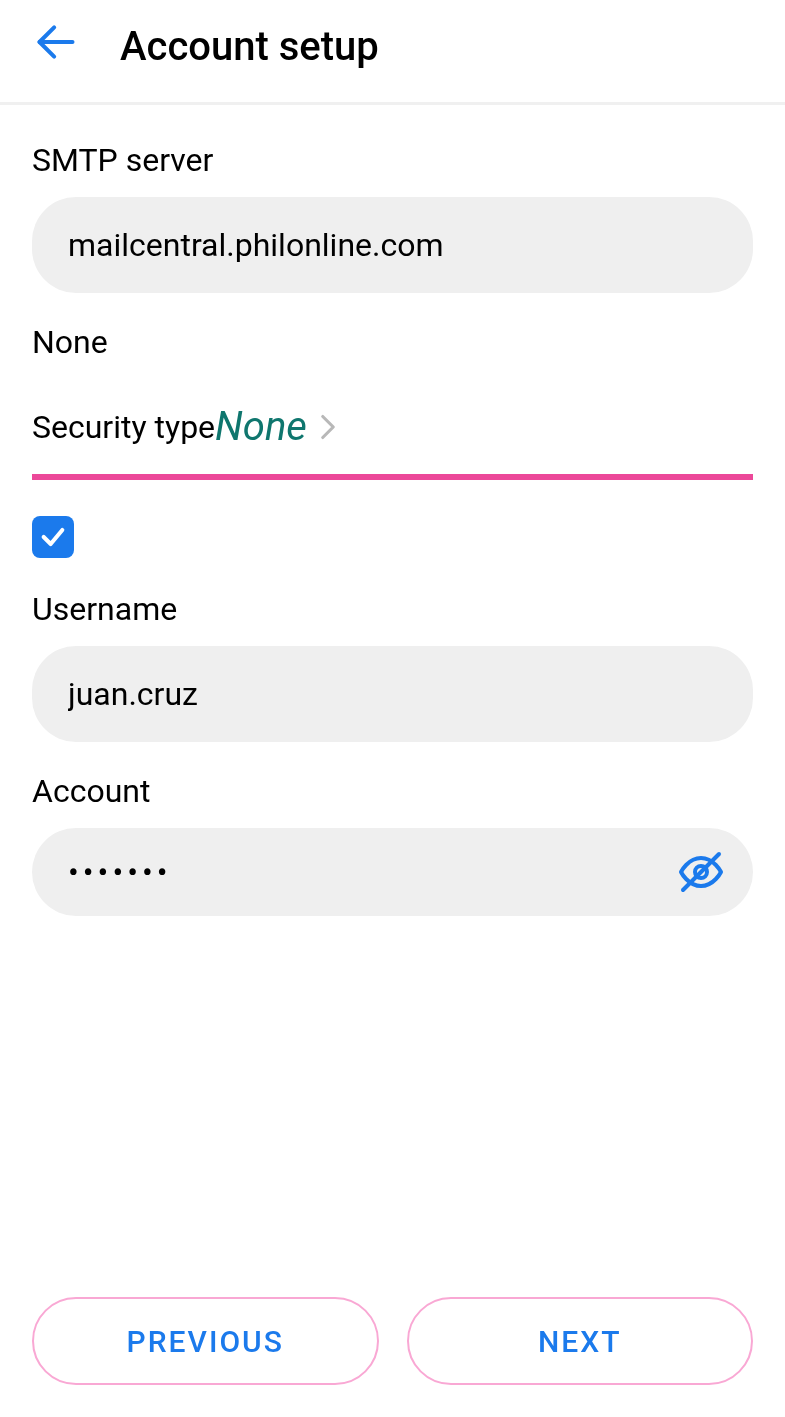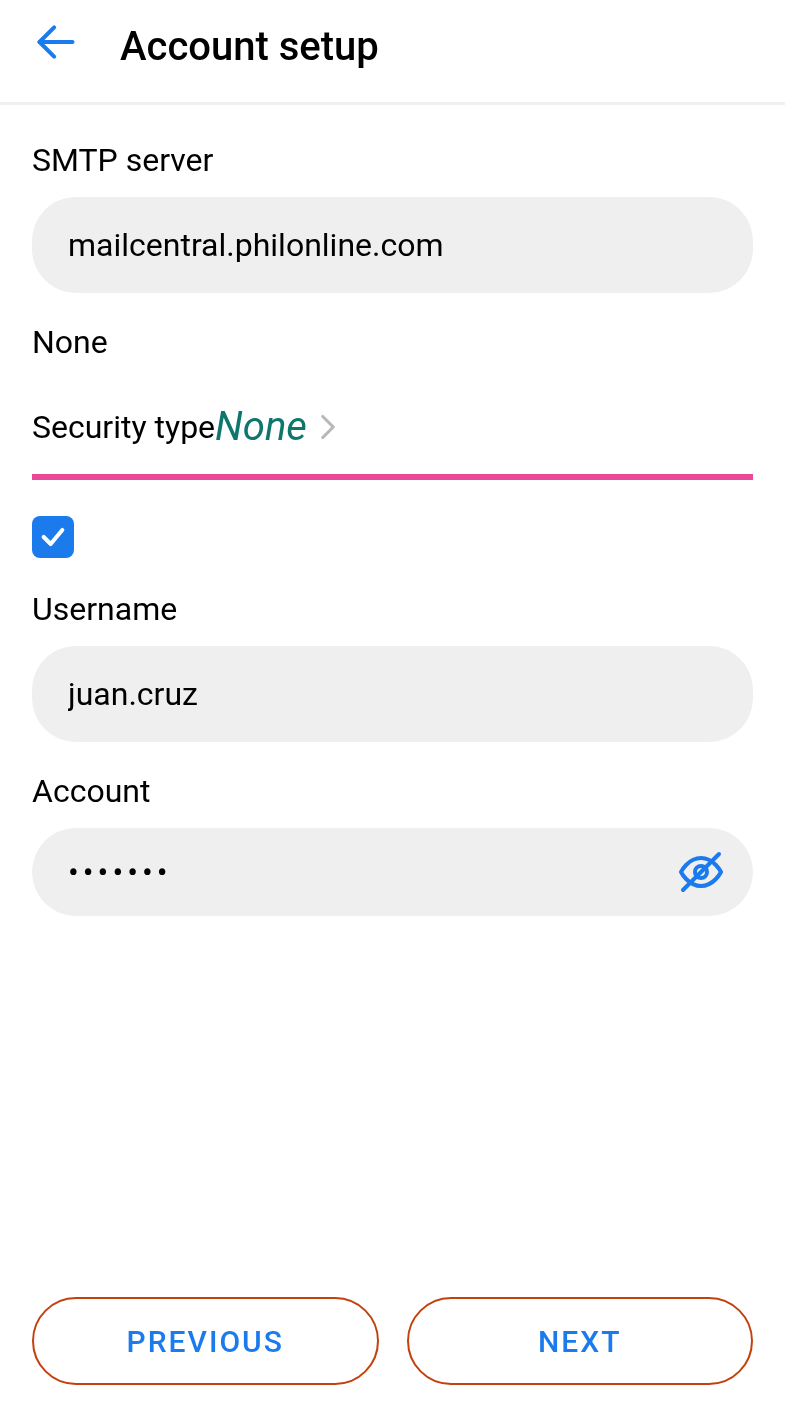--- a/index.html
+++ b/index.html
@@ -130,21 +130,21 @@
       bottom: 32px;
       left: 0;
       right: 0;
       display: flex;
       gap: 28px;
       padding: 0 32px;
     }
     .footer-button {
       flex: 1;
       height: 88px;
-      border: 2px solid #c2410c;
+      border: 2px solid #f9a8d4;
       border-radius: 44px;
       background: #ffffff;
       font-size: 30px;
       font-weight: 500;
       letter-spacing: 2px;
       color: #1b7aec;
       cursor: pointer;
       font-family: inherit;
     }
   </style>

